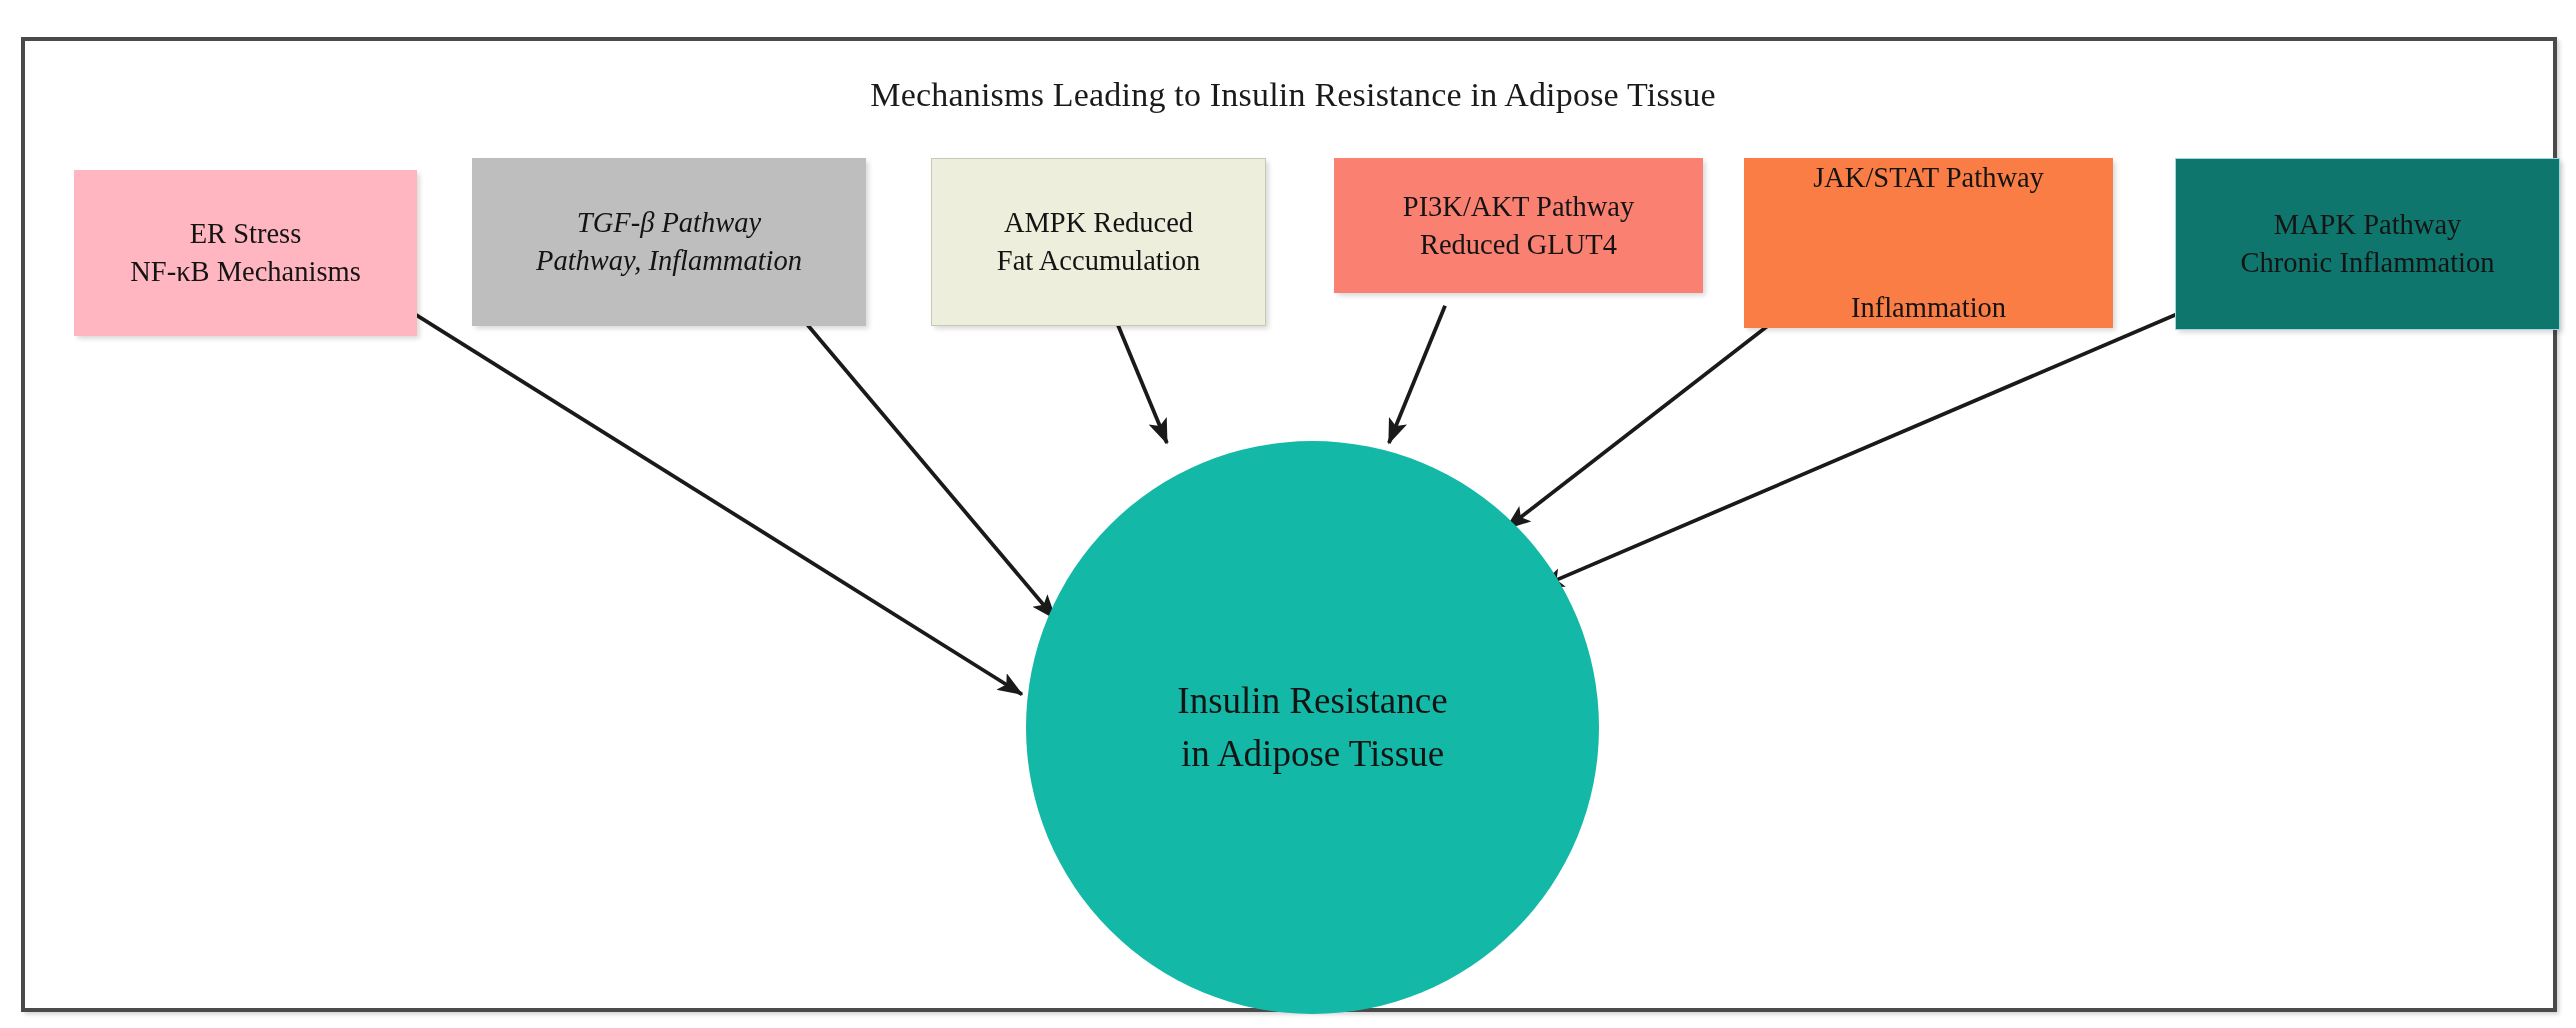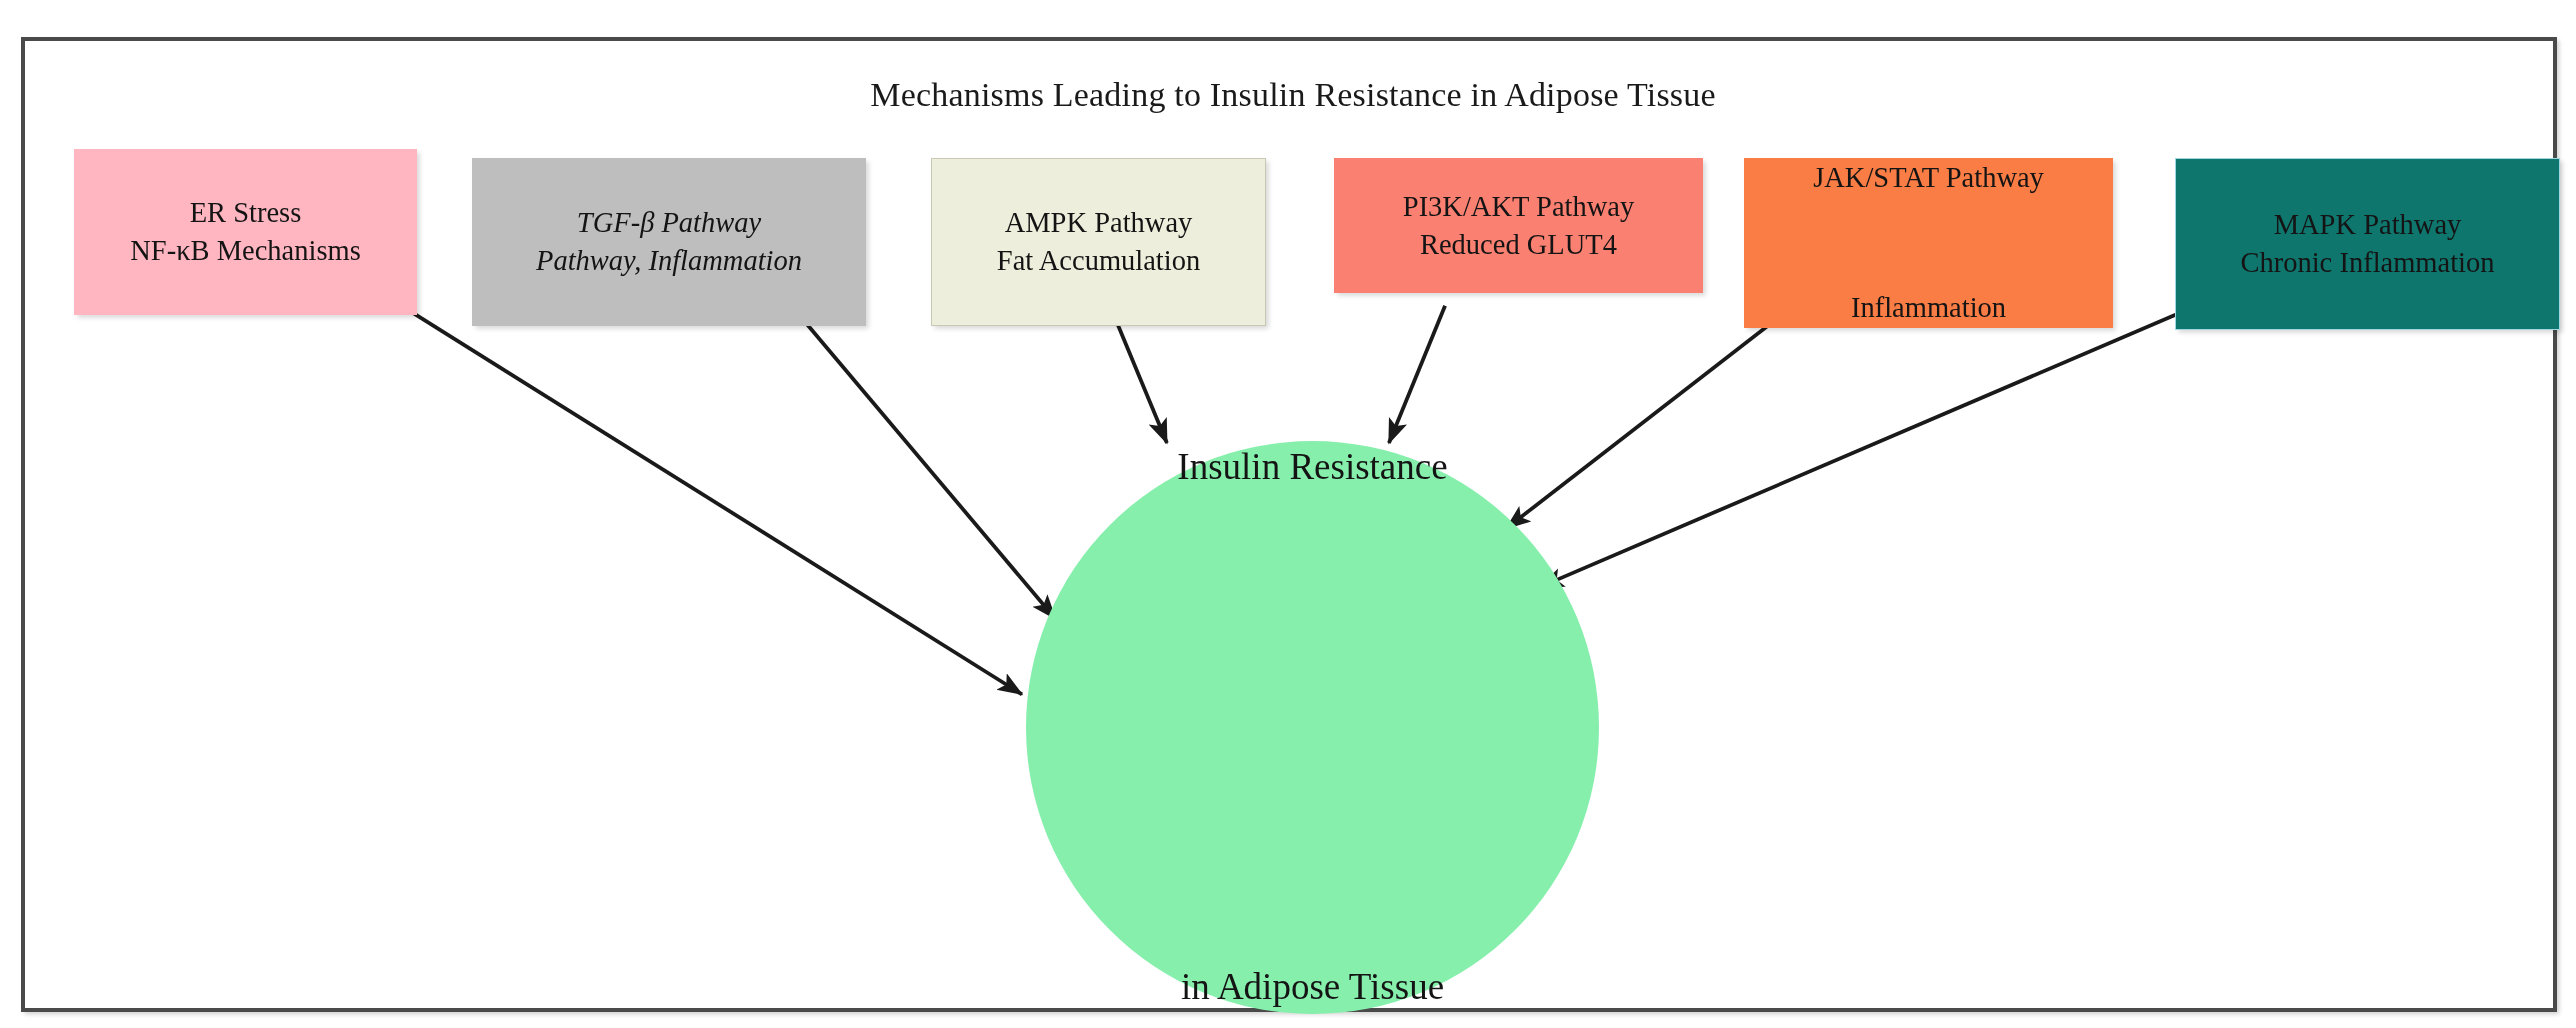--- a/index.html
+++ b/index.html
@@ -107,46 +107,46 @@
         </defs>
         <line x1="443" y1="312" x2="1190" y2="780" stroke="#1a1a1a" stroke-width="4.5" marker-end="url(#arrowhead)"></line>
         <line x1="913" y1="314" x2="1230" y2="690" stroke="#1a1a1a" stroke-width="4.5" marker-end="url(#arrowhead)"></line>
         <line x1="1295" y1="316" x2="1363" y2="480" stroke="#1a1a1a" stroke-width="4.5" marker-end="url(#arrowhead)"></line>
         <line x1="1695" y1="316" x2="1628" y2="480" stroke="#1a1a1a" stroke-width="4.5" marker-end="url(#arrowhead)"></line>
         <line x1="2110" y1="317" x2="1768" y2="582" stroke="#1a1a1a" stroke-width="4.5" marker-end="url(#arrowhead)"></line>
         <line x1="2585" y1="319" x2="1808" y2="652" stroke="#1a1a1a" stroke-width="4.5" marker-end="url(#arrowhead)"></line>
       </svg>
 
     <div id="boxes-layer">
-        <div class="pathway-box" style="left: 49px; top: 108px; width: 343px; height: 166px; background: rgb(255, 182, 193); border: 1.7px solid rgb(255, 182, 193);">
+        <div class="pathway-box" style="left: 49px; top: 129px; width: 343px; height: 166px; background: rgb(255, 182, 193); border: 1.7px solid rgb(255, 182, 193);">
           <span class="line">ER Stress</span>
           <span class="line">NF-κB Mechanisms</span>
         </div>
         <div class="pathway-box" style="left: 447px; top: 117px; width: 394px; height: 168px; background: rgb(190, 190, 190); border: 1.7px solid rgb(190, 190, 190); font-style: italic;">
           <span class="line">TGF-β Pathway</span>
           <span class="line">Pathway, Inflammation</span>
         </div>
         <div class="pathway-box" style="left: 906px; top: 117px; width: 335px; height: 168px; background: rgb(238, 238, 220); border: 1.7px solid rgb(200, 200, 180);">
-          <span class="line">AMPK Pathway</span>
+          <span class="line">AMPK Reduced</span>
           <span class="line">Fat Accumulation</span>
         </div>
         <div class="pathway-box" style="left: 1309px; top: 117px; width: 369px; height: 135px; background: rgb(250, 128, 114); border: 1.7px solid rgb(250, 128, 114);">
           <span class="line">PI3K/AKT Pathway</span>
           <span class="line">Reduced GLUT4</span>
         </div>
         <div class="pathway-box" style="left: 1719px; top: 117px; width: 369px; height: 170px; background: rgb(249, 125, 68); border: 1.7px solid rgb(249, 125, 68); justify-content: space-between;">
           <span class="line">JAK/STAT Pathway</span>
           <span class="line">Inflammation</span>
         </div>
         <div class="pathway-box" style="left: 2150px; top: 117px; width: 385px; height: 172px; background: #0f766e; border: 1.7px solid rgb(157, 216, 227);">
           <span class="line">MAPK Pathway</span>
           <span class="line">Chronic Inflammation</span>
         </div>
       </div>
 
-    <div id="central-node" style="left: 1001px; top: 400px; width: 573px; height: 573px; background: #86efac; justify-content: space-between;">
+    <div id="central-node" style="left: 1001px; top: 400px; width: 573px; height: 573px; background: #14b8a6;">
       <span class="line">Insulin Resistance</span>
       <span class="line">in Adipose Tissue</span>
     </div>
 
   </div>
 </div>
 
 
 </body></html>

